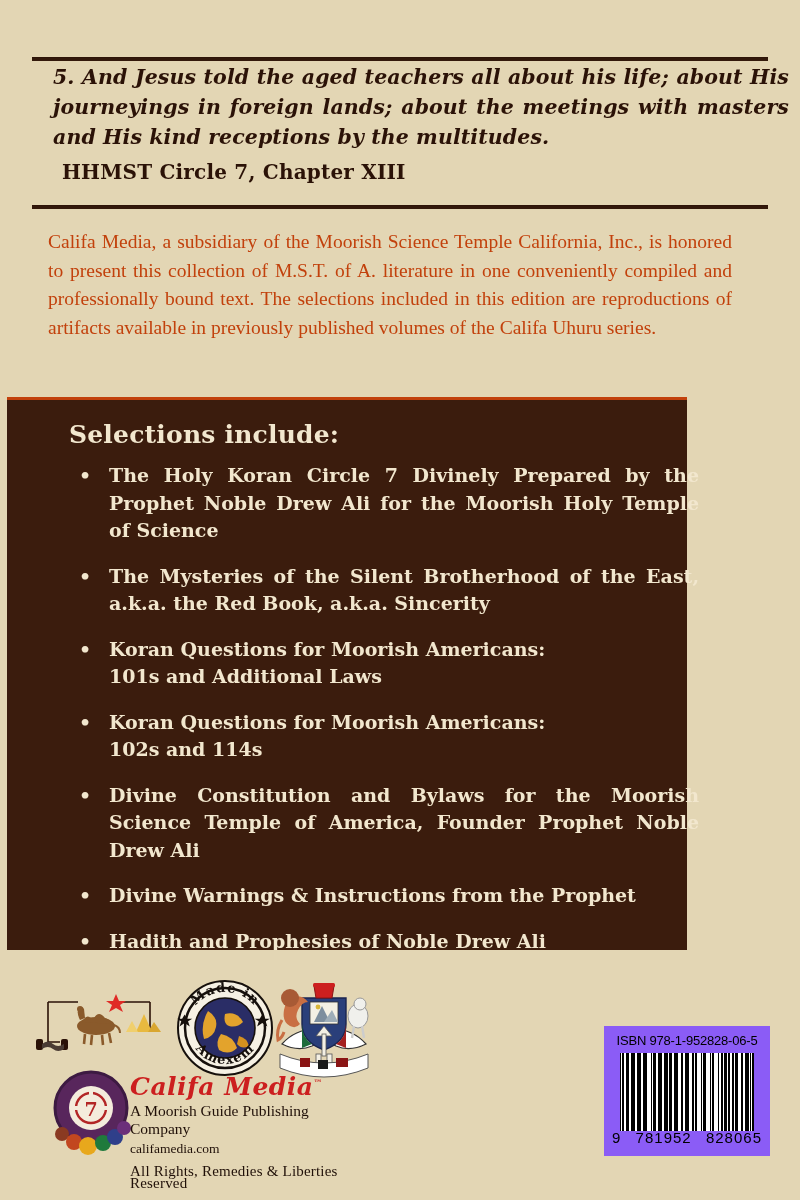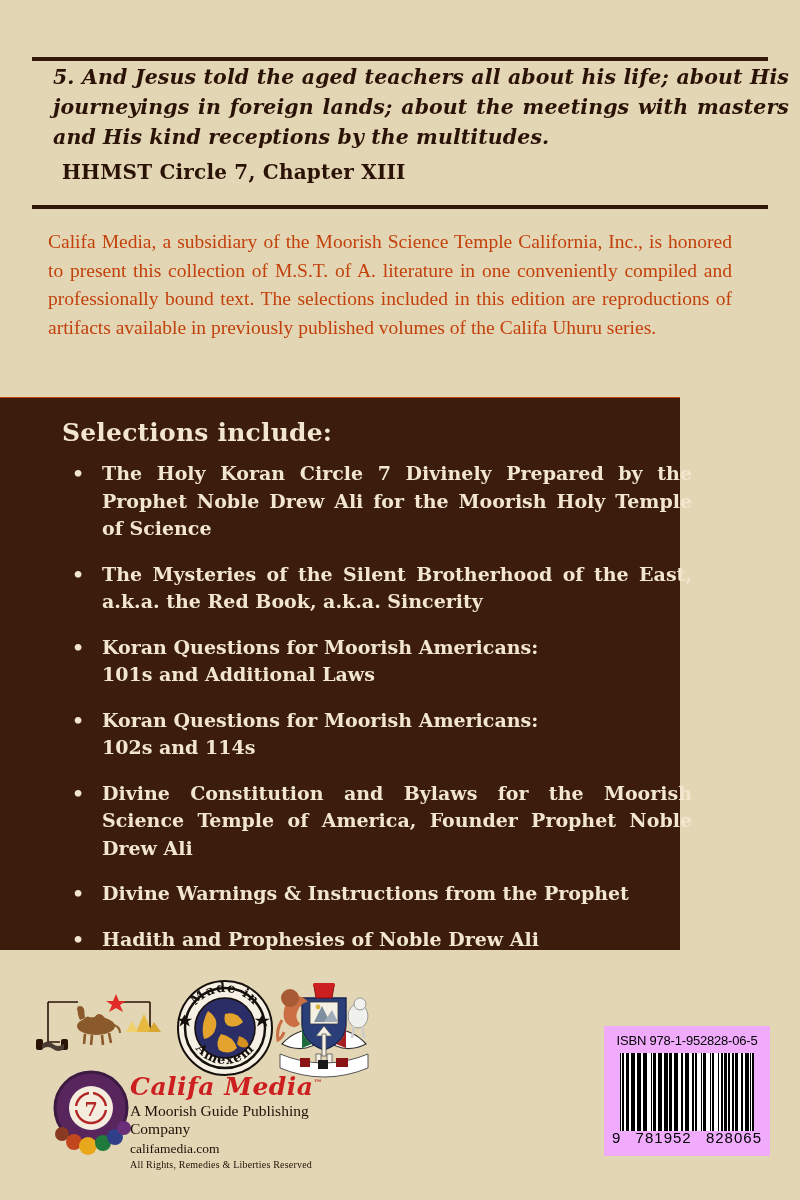--- a/index.html
+++ b/index.html
@@ -81,26 +81,26 @@
     font-size: 19.5px;
     line-height: 28.5px;
     color: #c2410c;
     text-align: justify;
     text-justify: inter-word;
   }
 
   
   #selections-band {
     position: absolute;
-    left: 0;
+    left: 7px;
     top: 397px;
     width: 680px;
     height: 553px;
     background: #3b1c0d;
-    border-top: 1px solid #c2410c;
+    border-top: 3px solid #c2410c;
     box-sizing: border-box;
   }
   #selections-heading {
     position: absolute;
     left: 62px;
     top: 20px;
     font-family: "DejaVu Serif", "Liberation Serif", serif;
     font-weight: bold;
     font-size: 25px;
     color: #f2e7ce;
@@ -190,35 +190,35 @@
   }
   #publisher-site {
     font-family: "Liberation Serif", "DejaVu Serif", serif;
     font-size: 13.5px;
     line-height: 16px;
     color: #201008;
     margin-top: 3px;
   }
   #publisher-rights {
     font-family: "Liberation Serif", "DejaVu Serif", serif;
-    font-size: 10px;
+    font-size: 15px;
     line-height: 12px;
     color: #201008;
-    margin-top: 2px;
+    margin-top: 8px;
     letter-spacing: 0.2px;
   }
 
   
   #barcode-box {
     position: absolute;
     left: 604px;
     top: 1026px;
     width: 166px;
     height: 130px;
-    background: #f0abfc;
+    background: #8b5cf6;
     padding: 0;
   }
   #barcode-isbn {
     position: absolute;
     left: 0; top: 7px;
     width: 166px;
     text-align: center;
     font-family: "Liberation Sans", "DejaVu Sans", sans-serif;
     font-size: 13px;
     color: #000000;

